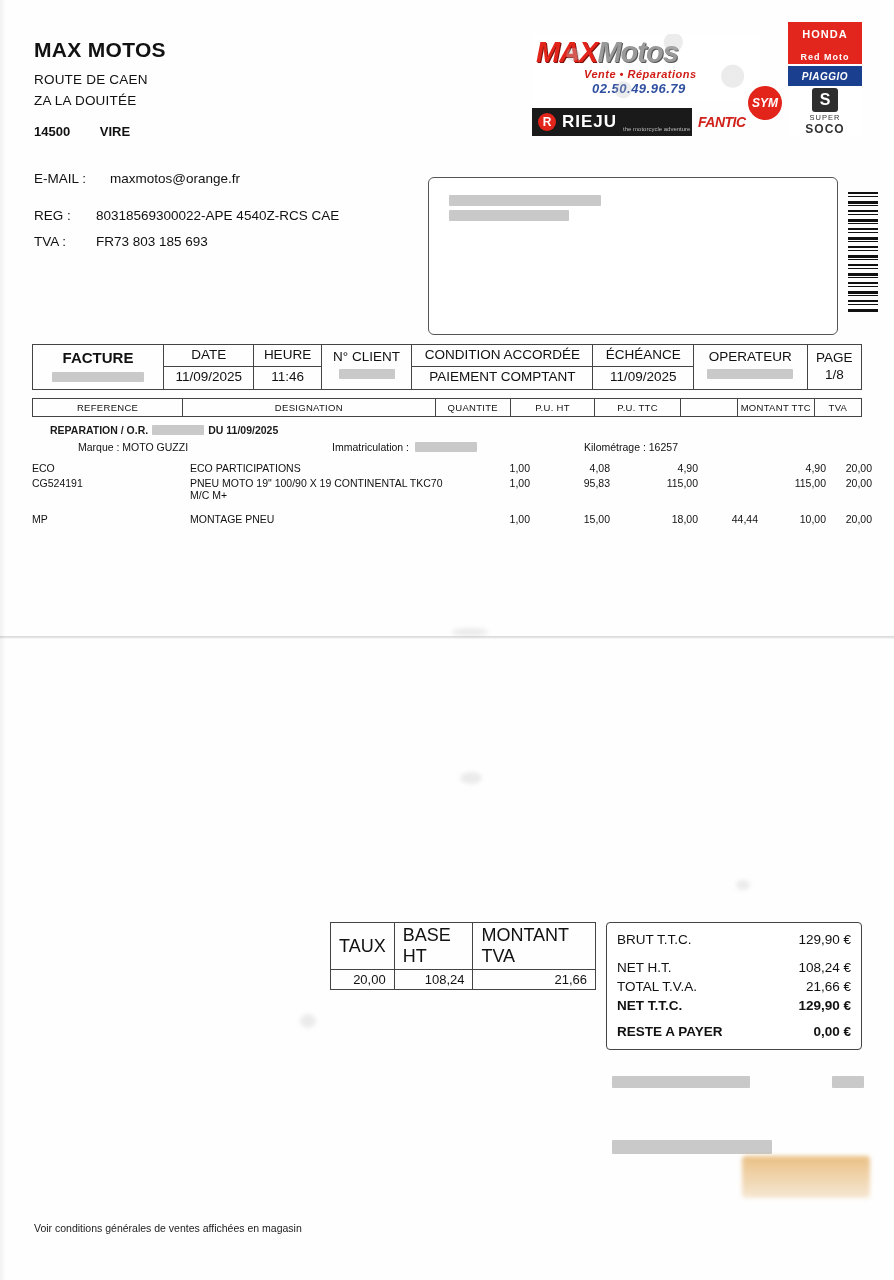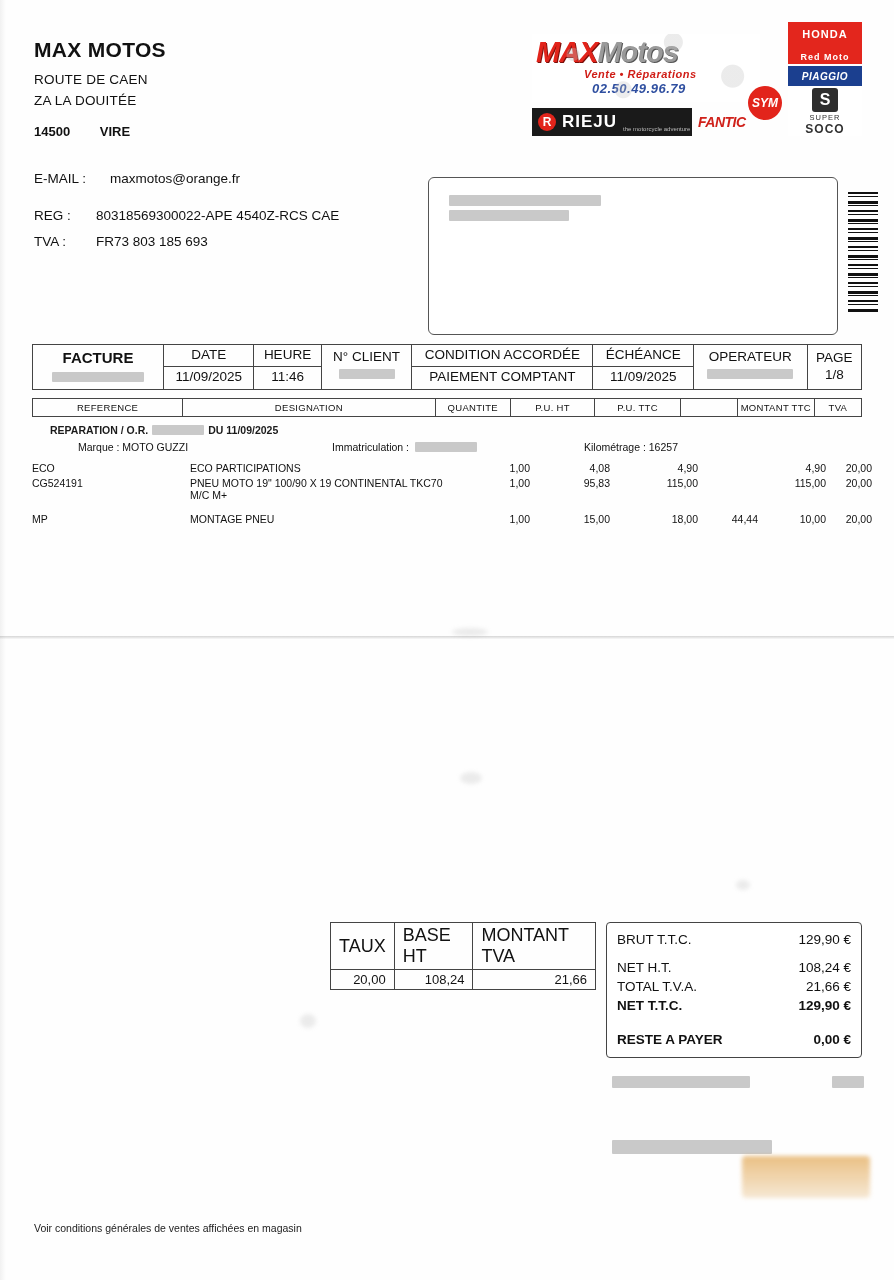--- a/index.html
+++ b/index.html
@@ -399,21 +399,21 @@
     font-size: 13.5px;
     background: #fff;
   }
   .t-row {
     display: flex;
     justify-content: space-between;
     line-height: 1.42;
   }
   .t-row.bold { font-weight: bold; }
   .t-gap { height: 9px; }
-  .t-row.rap { font-weight: bold; margin-top: 14px; gap: 22px; }
+  .t-row.rap { font-weight: bold; margin-top: 6px; gap: 22px; }
 
   .bottom-redact-1 {
     position: absolute;
     left: 612px; top: 1076px;
     width: 138px; height: 12px;
   }
   .bottom-redact-2 {
     position: absolute;
     left: 832px; top: 1076px;
     width: 32px; height: 12px;

